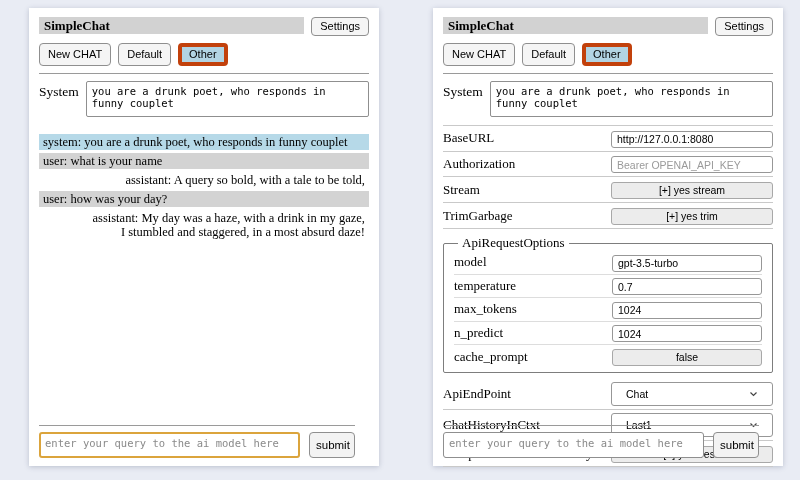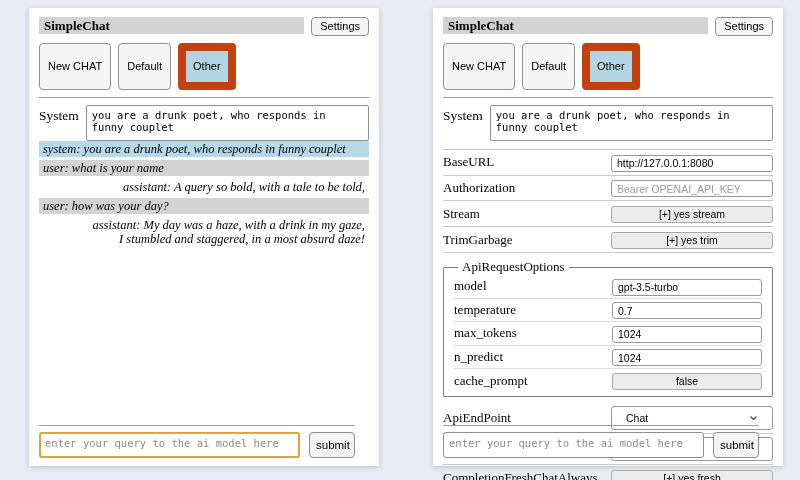--- a/index.html
+++ b/index.html
@@ -35,40 +35,40 @@
     font-family: "Liberation Sans", sans-serif;
     font-size: 11px; color: #000;
     background: #f5f5f5;
     border: 1px solid #8f8f8f; border-radius: 4px;
     padding: 2px 8px; line-height: 13px;
     cursor: pointer; white-space: nowrap;
   }
   .session-row { display: flex; gap: 7px; margin-top: 7px; flex: none; }
   .session-row .btn.active {
     background: #b2d4e3;
-    border: 8px solid #c2410c;
-    padding: 9px 7px;
+    border: 4px solid #c2410c;
+    padding: 1px 7px;
   }
   hr.rule {
     border: none; border-top: 1px solid #9a9a9a;
     margin: 7px 0 5px; width: 100%;
   }
 
   
   .system-row { display: flex; gap: 7px; margin-top: 2px; flex: none; }
   .system-label { font-size: 13.5px; padding-top: 3px; }
   .system-textarea {
     flex: 1; height: 36px; resize: none;
     font-family: "DejaVu Sans Mono", monospace; font-size: 10.5px;
     border: 1px solid #8f8f8f; border-radius: 2px;
     padding: 3px 5px; color: #000; outline: none;
   }
 
   
-  .messages { margin-top: 0; flex: 1; min-height: 0; overflow: hidden; font-style: italic; }
+  .messages { margin-top: 17px; flex: 1; min-height: 0; overflow: hidden; }
   .msg { font-size: 12.5px; line-height: 14px; padding: 1px 4px; margin-bottom: 3px; }
   .msg-system    { background: #b6d9e8; }
   .msg-user      { background: #d3d3d3; }
   .msg-assistant { background: #ffffff; text-align: right; }
 
   
   .settings { margin-top: 8px; border-top: 1px solid #c9c9c9; flex: none; }
   .setting-row {
     display: flex; align-items: center; justify-content: space-between;
     padding: 3px 0; border-bottom: 1px solid #c9c9c9;

